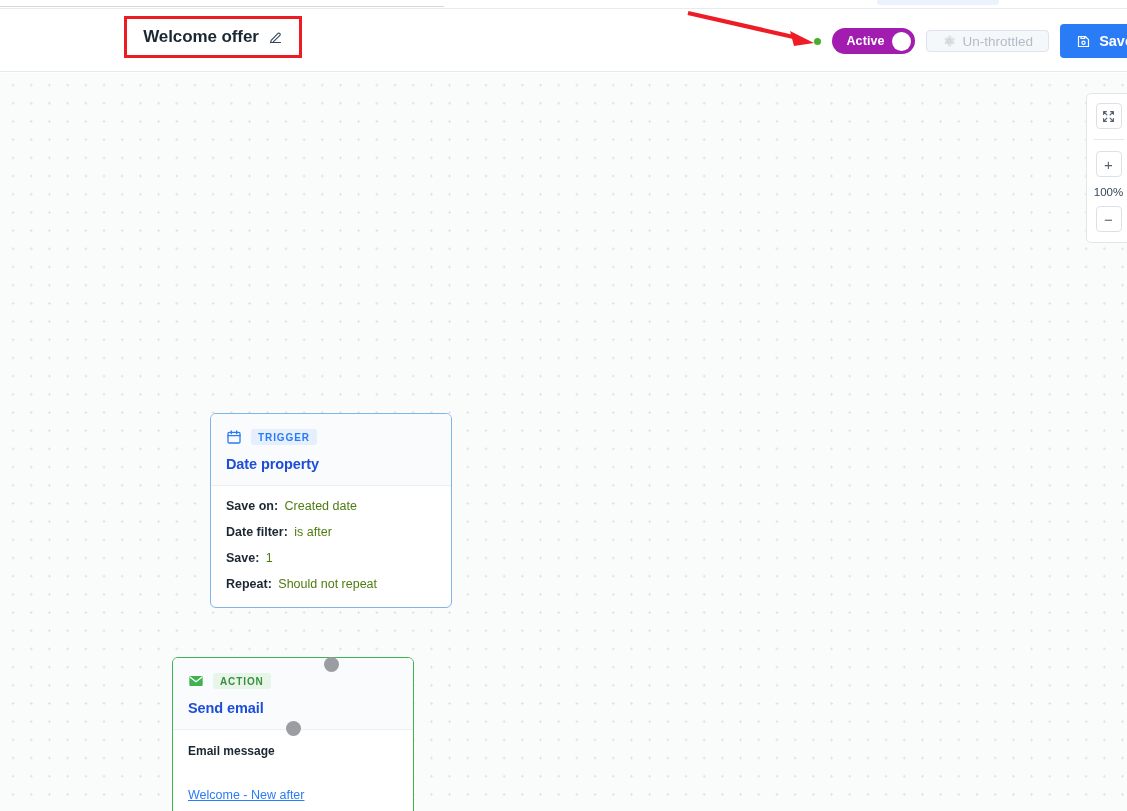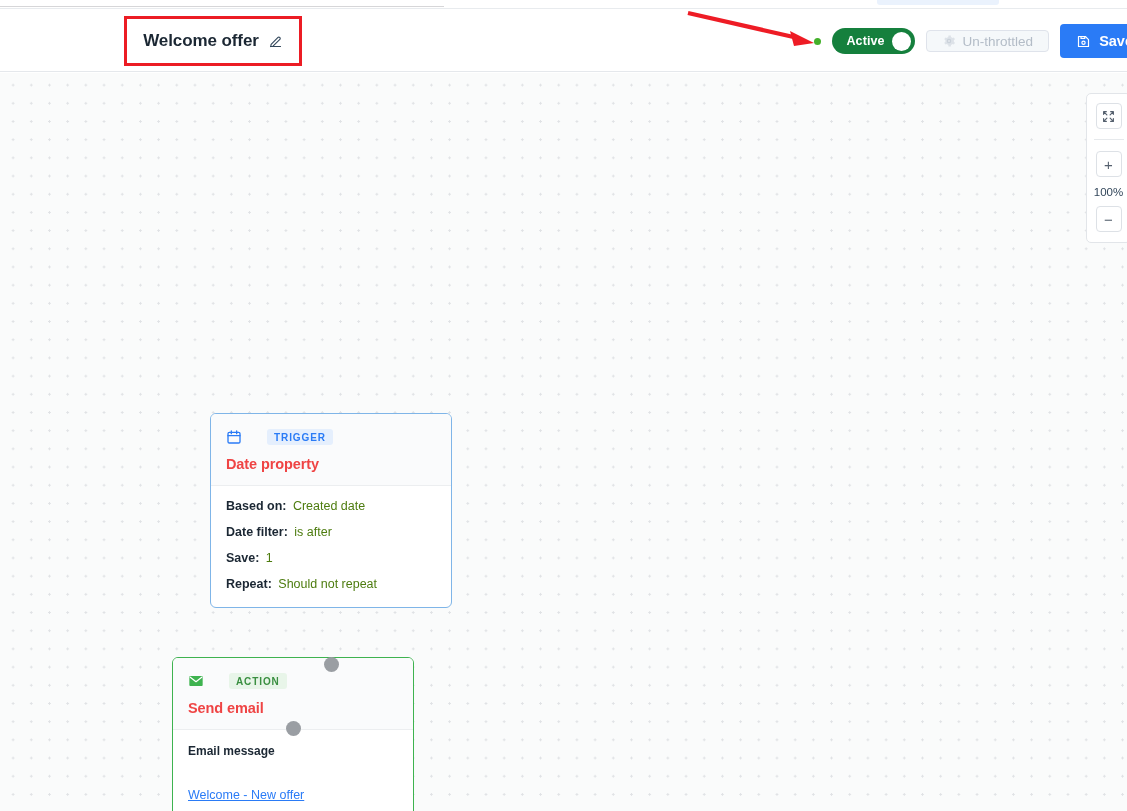--- a/index.html
+++ b/index.html
@@ -47,21 +47,21 @@
     width: 1127px; height: 64px;
     background: #ffffff;
     border-top: 1px solid #e8ebee;
     border-bottom: 1px solid #e5e8ec;
   }
 
   
   .title-box {
     position: absolute;
     left: 124px; top: 7px;
-    width: 178px; height: 50px;
+    width: 178px; height: 42px;
     border: 3px solid #ec1c24;
     background: #ffffff;
     display: flex;
     align-items: center;
     justify-content: center;
     gap: 9px;
   }
   .title-text {
     font-size: 17px;
     font-weight: bold;
@@ -89,21 +89,21 @@
     flex: 0 0 auto;
   }
 
   .toggle-pill {
     display: flex;
     align-items: center;
     gap: 7px;
     height: 26px;
     padding: 0 4px 0 14px;
     border-radius: 14px;
-    background: #15803d;
+    background: #a21caf;
     cursor: pointer;
     flex: 0 0 auto;
   }
   .toggle-label {
     font-size: 12.5px;
     font-weight: bold;
     color: #ffffff;
     letter-spacing: 0.1px;
   }
   .toggle-knob {
@@ -191,38 +191,38 @@
   }
 
   .node-head {
     padding: 15px 15px 13px 15px;
     background: #fafbfc;
     border-bottom: 1px solid #eceef0;
   }
   .node-badge-row {
     display: flex;
     align-items: center;
-    gap: 25px;
+    gap: 9px;
     margin-bottom: 11px;
   }
   .node-type-icon { width: 16px; height: 16px; display: block; }
   .badge {
     font-size: 10px;
     font-weight: bold;
     letter-spacing: 0.9px;
     padding: 3px 7px 2px 7px;
     border-radius: 3px;
   }
   .badge-trigger { color: #2a7bf6; background: #e5effd; }
   .badge-action  { color: #3a8f41; background: #e8f5e9; }
 
   .node-title {
     font-size: 14.5px;
     font-weight: bold;
-    color: #ef4444;
+    color: #1d4ed8;
     letter-spacing: -0.1px;
   }
 
   .node-body { padding: 14px 15px 15px 15px; }
 
   .prop-row {
     font-size: 12.5px;
     line-height: 1.05;
     margin-bottom: 13px;
     white-space: nowrap;
@@ -379,21 +379,21 @@
               <path d="M3 10h18"></path>
               <path d="M8 3v4M16 3v4"></path>
             </svg>
           </span>
           <span class="badge badge-trigger">TRIGGER</span>
         </div>
         <div class="node-title">Date property</div>
       </div>
       <div class="node-body">
         <div class="prop-row">
-          <span class="prop-key">Based on:</span>
+          <span class="prop-key">Save on:</span>
           <span class="prop-val">Created date</span>
         </div>
         <div class="prop-row">
           <span class="prop-key">Date filter:</span>
           <span class="prop-val">is after</span>
         </div>
         <div class="prop-row">
           <span class="prop-key">Save:</span>
           <span class="prop-val">1</span>
         </div>
@@ -412,21 +412,21 @@
               <rect x="2" y="4.5" width="20" height="15" rx="1.5" fill="#3eb34f"></rect>
               <path d="M3.4 6.2 12 13l8.6-6.8" fill="none" stroke="#ffffff" stroke-width="1.9" stroke-linecap="round" stroke-linejoin="round"></path>
             </svg>
           </span>
           <span class="badge badge-action">ACTION</span>
         </div>
         <div class="node-title">Send email</div>
       </div>
       <div class="node-body">
         <div class="field-label">Email message</div>
-        <a class="field-link">Welcome - New offer</a>
+        <a class="field-link">Welcome - New after</a>
       </div>
     </div>
 
     <span class="conn-dot dot-trigger-out"></span>
     <span class="conn-dot dot-action-in"></span>
 
   </div>
 
   <div class="zoom-panel">
     <div class="zoom-sq">

